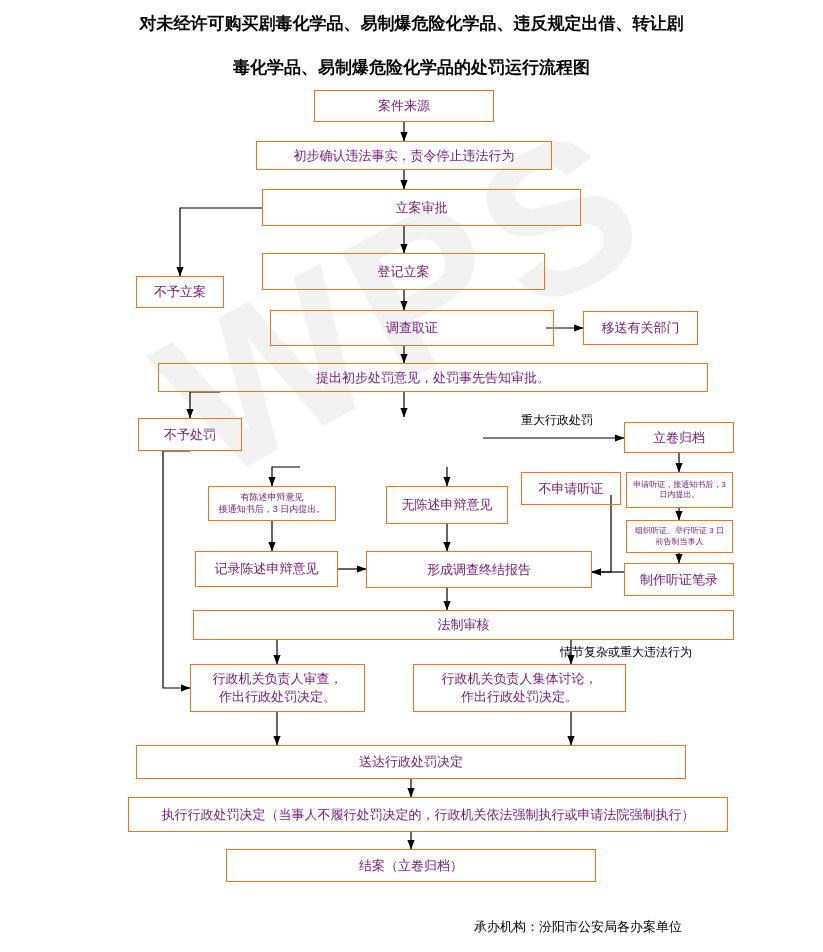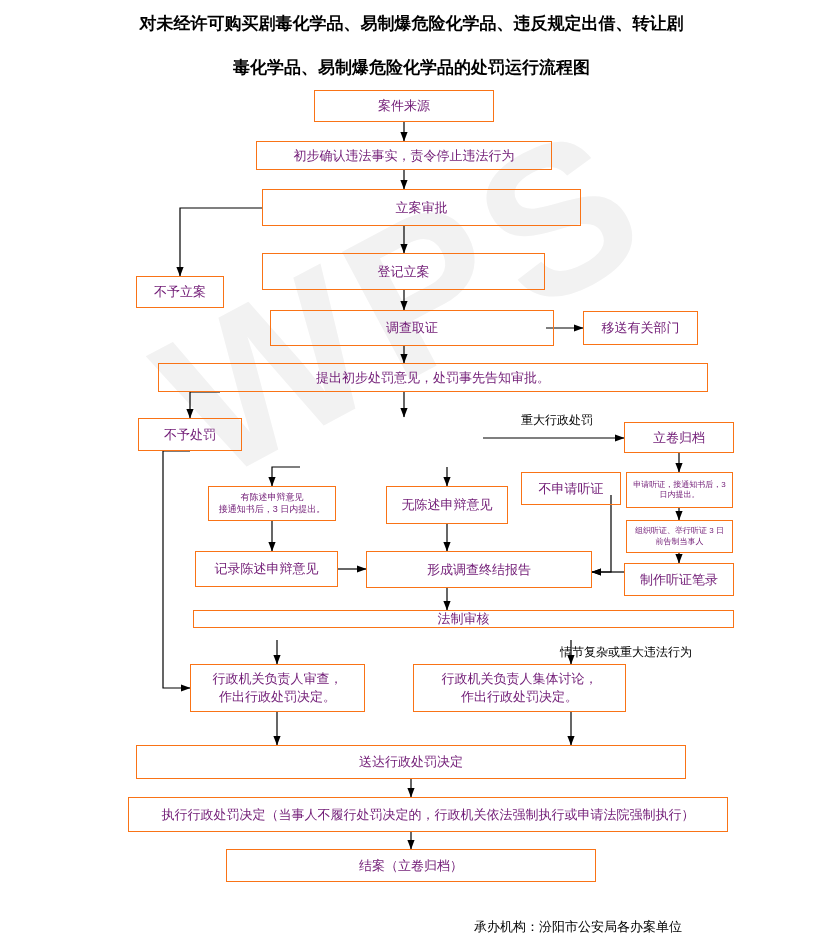--- a/index.html
+++ b/index.html
@@ -202,21 +202,21 @@
 
   <div class="box tiny" style="left:626px; top:520px; width:107px; height:33px;">组织听证、举行听证 3 日
 前告制当事人</div>
 
   <div class="box" style="left:366px; top:551px; width:226px; height:37px;">形成调查终结报告</div>
 
   <div class="box" style="left:195px; top:551px; width:143px; height:36px;">记录陈述申辩意见</div>
 
   <div class="box" style="left:624px; top:563px; width:110px; height:33px;">制作听证笔录</div>
 
-  <div class="box" style="left:193px; top:610px; width:541px; height:18px;">法制审核</div>
+  <div class="box" style="left:193px; top:610px; width:541px; height:30px;">法制审核</div>
 
   <div class="box" style="left:190px; top:664px; width:175px; height:48px;">行政机关负责人审查，
 作出行政处罚决定。</div>
 
   <div class="box" style="left:413px; top:664px; width:213px; height:48px;">行政机关负责人集体讨论，
 作出行政处罚决定。</div>
 
   <div class="box" style="left:136px; top:745px; width:550px; height:34px;">送达行政处罚决定</div>
 
   <div class="box" style="left:128px; top:797px; width:600px; height:35px;">执行行政处罚决定（当事人不履行处罚决定的，行政机关依法强制执行或申请法院强制执行）</div>

